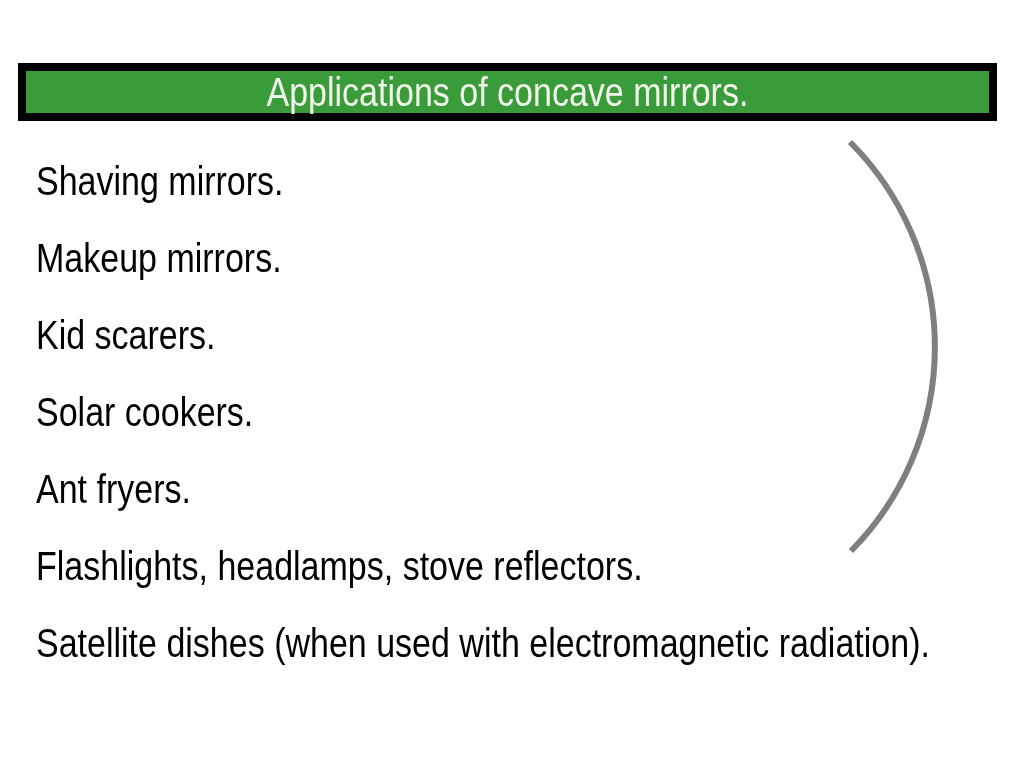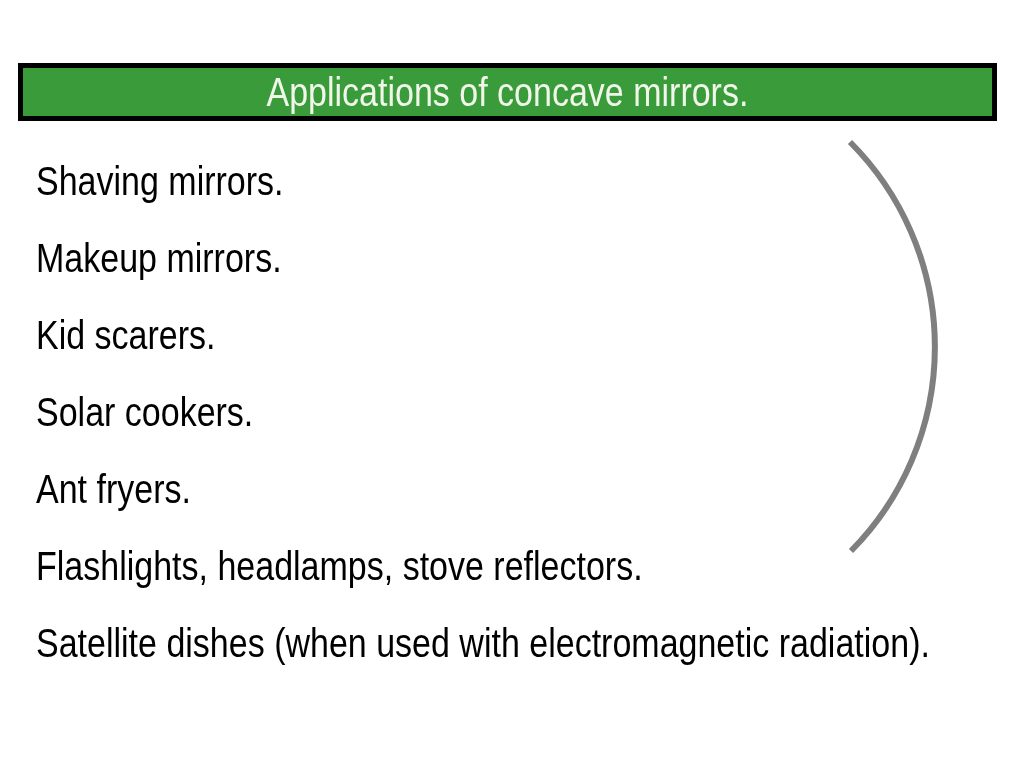--- a/index.html
+++ b/index.html
@@ -17,21 +17,21 @@
     height: 768px;
     background: #ffffff;
   }
   .title-bar {
     position: absolute;
     left: 18px;
     top: 63px;
     width: 979px;
     height: 58px;
     background: #3a9b3a;
-    border: 5px solid #000000;
+    border: 8px solid #000000;
     display: flex;
     align-items: center;
     justify-content: center;
   }
   .title-text {
     color: #f0f7ea;
     font-size: 40px;
     line-height: 40px;
     white-space: nowrap;
     transform: scaleX(0.85);

